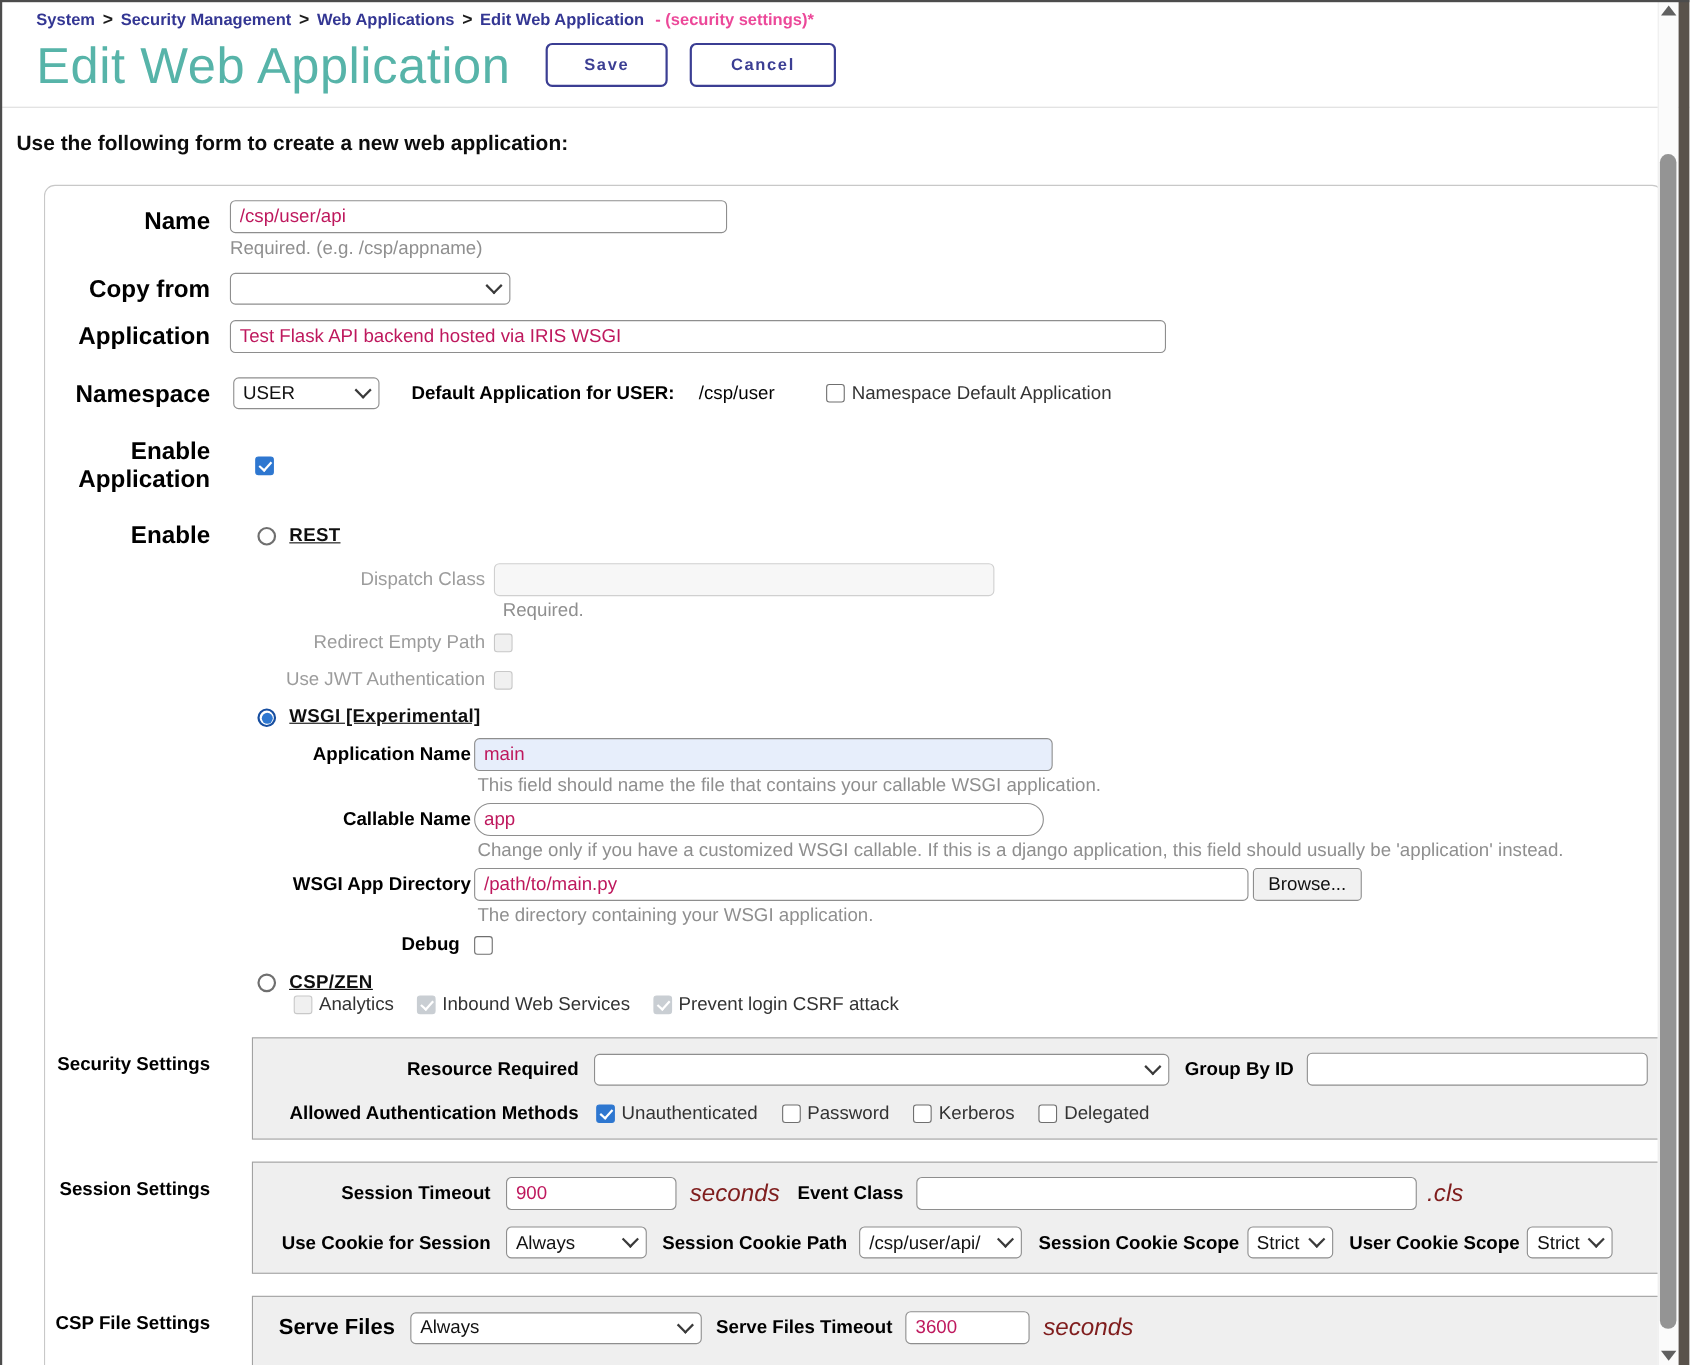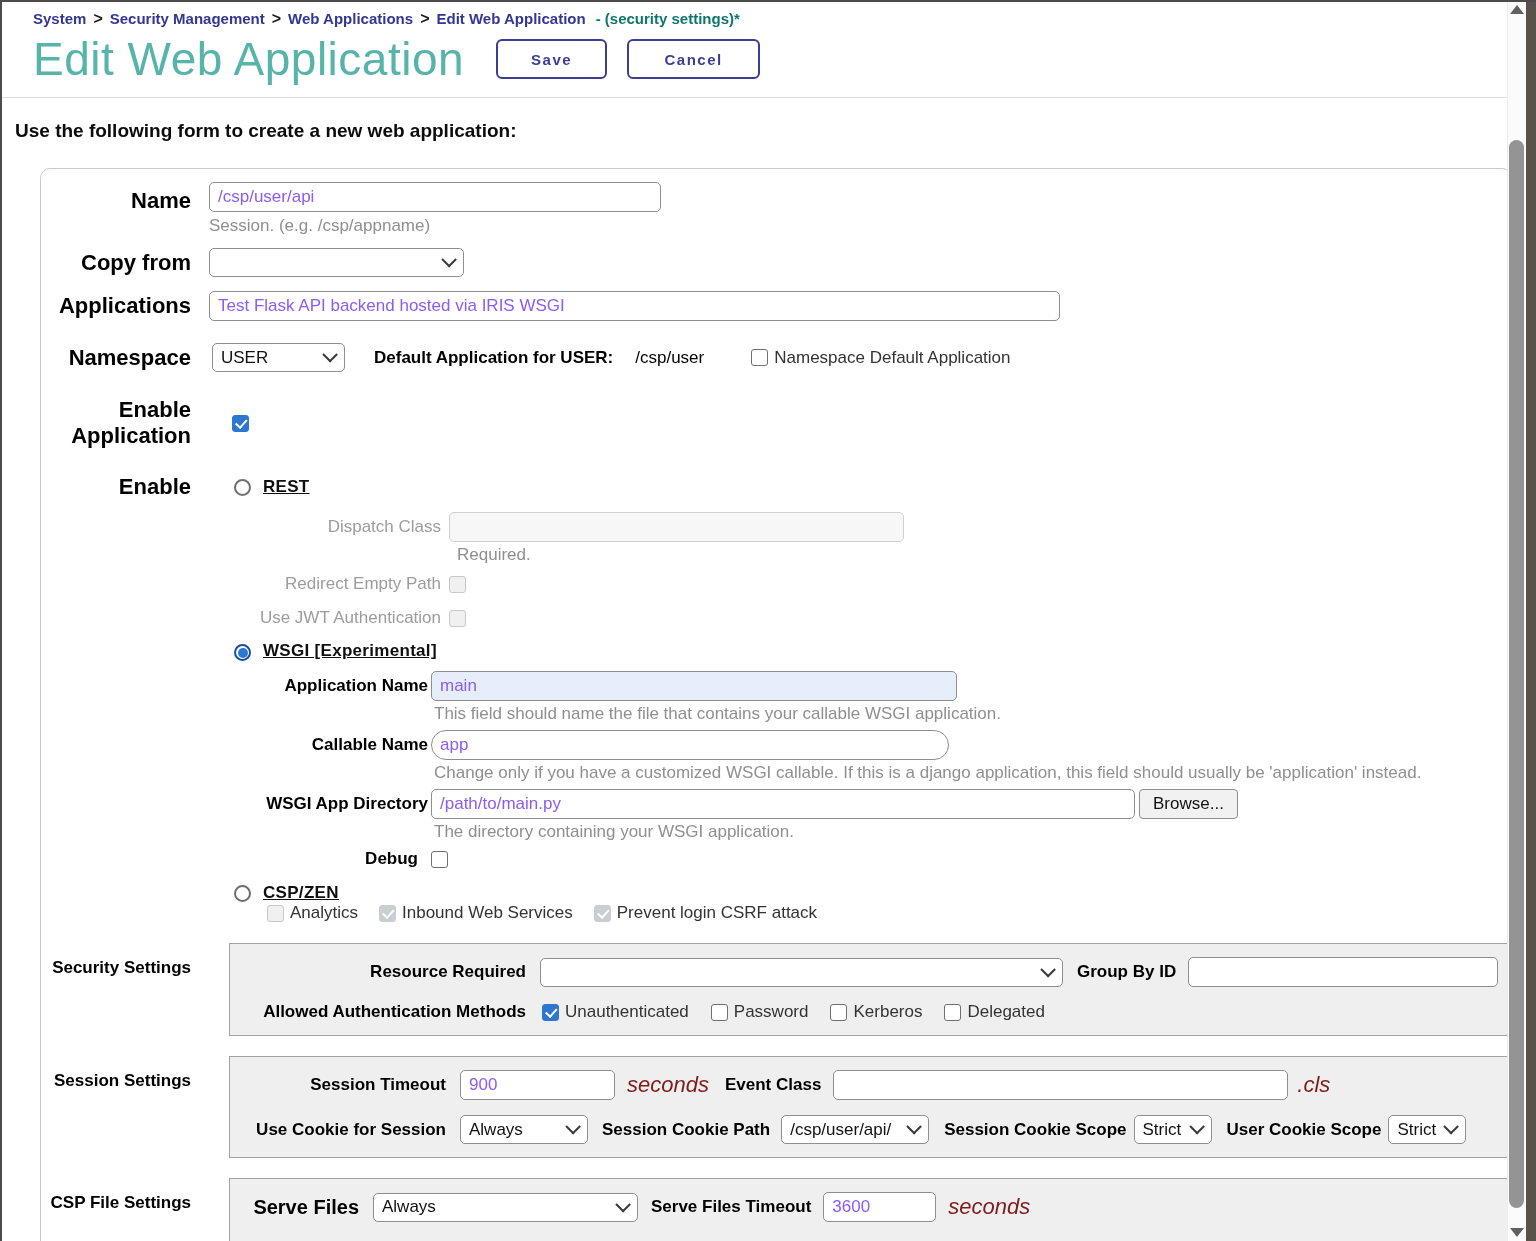--- a/index.html
+++ b/index.html
@@ -7,38 +7,38 @@
        font-family:"Liberation Sans",sans-serif;color:#000;}
   .edge-top{position:absolute;top:0;left:0;right:0;height:2px;background:#4c4c4c;z-index:60;}
   .edge-left{position:absolute;top:0;left:0;bottom:0;width:2px;background:#4c4c4c;z-index:60;}
   .page{position:absolute;left:2px;top:2px;right:0;bottom:0;}
 
   
   .header{padding:8px 0 0 31px;}
   .breadcrumb{font-size:15px;font-weight:bold;color:#333693;}
   .breadcrumb a{color:#333693;text-decoration:none;cursor:pointer;}
   .breadcrumb .sep{color:#1c1c1c;margin:0 7px;font-size:16px;}
-  .breadcrumb .suffix{margin-left:10px;color:#0f766e;}
+  .breadcrumb .suffix{margin-left:10px;color:#ec4899;}
   .title-row{display:flex;align-items:center;margin-top:4px;gap:32px;}
   h1.title{margin:0;font-size:46px;font-weight:400;color:#57b4a9;letter-spacing:.5px;}
   .btn{background:#fff;border:2.5px solid #3b3e93;border-radius:6px;color:#3b3e93;font-weight:bold;
        font-size:15px;height:40px;width:111px;letter-spacing:1.5px;cursor:pointer;
        font-family:"Liberation Sans",sans-serif;}
   .btn.cancel{width:133px;margin-left:-12px;}
   .header-sep{border:none;border-top:1px solid #dcdcdc;margin:11px 0 0 0;}
   .intro{font-size:19px;font-weight:bold;margin:22px 0 0 13px;color:#0c0c0c;}
 
   
   .form-box{margin:26px 0 0 38px;width:1472px;border:1px solid #c8c8c8;border-radius:10px;
             padding:13px 0 28px 0;box-sizing:border-box;background:#fff;}
   .row{display:flex;align-items:center;}
   .lbl{width:150px;padding-right:18px;flex-shrink:0;text-align:right;font-weight:bold;font-size:22px;}
   .col{display:flex;flex-direction:column;}
   .tin{height:30px;border:1px solid #8e8e8e;border-radius:5px;padding:0 8px;font-size:17px;
-       font-family:"Liberation Sans",sans-serif;color:#8b5cf6;box-sizing:border-box;background:#fff;}
+       font-family:"Liberation Sans",sans-serif;color:#be185d;box-sizing:border-box;background:#fff;}
   .tin.dis{background:#f7f7f7;border-color:#d0d0d0;}
   .tin.hl{background:#e7eefb;}
   .hint{color:#8f8f8f;font-size:17px;margin-top:4px;white-space:nowrap;}
   .glbl{color:#9c9c9c;font-size:17px;font-weight:400;}
   .unit{color:#7f1d1d;font-size:22px;font-style:italic;}
   .fsel{display:inline-flex;align-items:center;justify-content:space-between;height:29px;
         border:1px solid #8e8e8e;border-radius:5px;background:#fff;padding:0 7px 0 8px;
         font-size:17px;box-sizing:border-box;cursor:default;color:#111;}
   .chev{width:9px;height:9px;border-left:2px solid #3a3a3a;border-bottom:2px solid #3a3a3a;
         transform:rotate(-45deg) translate(1px,-3px);margin-left:10px;flex-shrink:0;}
@@ -106,34 +106,34 @@
   <hr class="header-sep">
 
   <div class="intro">Use the following form to create a new web application:</div>
 
   <div class="form-box">
 
     <div class="row" style="align-items:flex-start;margin-bottom:12px;">
       <div class="lbl" style="padding-top:6px;">Name</div>
       <div class="col">
         <input class="tin" style="width: 452px;" value="/csp/user/api">
-        <div class="hint">Session. (e.g. /csp/appname)</div>
+        <div class="hint">Required. (e.g. /csp/appname)</div>
       </div>
     </div>
 
     <div class="row" style="margin-bottom:14px;">
       <div class="lbl">Copy from</div>
       <div class="fsel" style="width:255px;">
         <span></span>
         <span class="chev"></span>
       </div>
     </div>
 
     <div class="row" style="margin-bottom:22px;">
-      <div class="lbl">Applications</div>
+      <div class="lbl">Application</div>
       <input class="tin" style="width: 851px;" value="Test Flask API backend hosted via IRIS WSGI">
     </div>
 
     <div class="row" style="margin-bottom:25px;">
       <div class="lbl">Namespace</div>
       <div class="fsel" style="width:133px;margin-left:3px;">
         <span>USER</span>
         <span class="chev"></span>
       </div>
       <span class="blbl" style="margin-left:29px;">Default Application for USER:</span>

